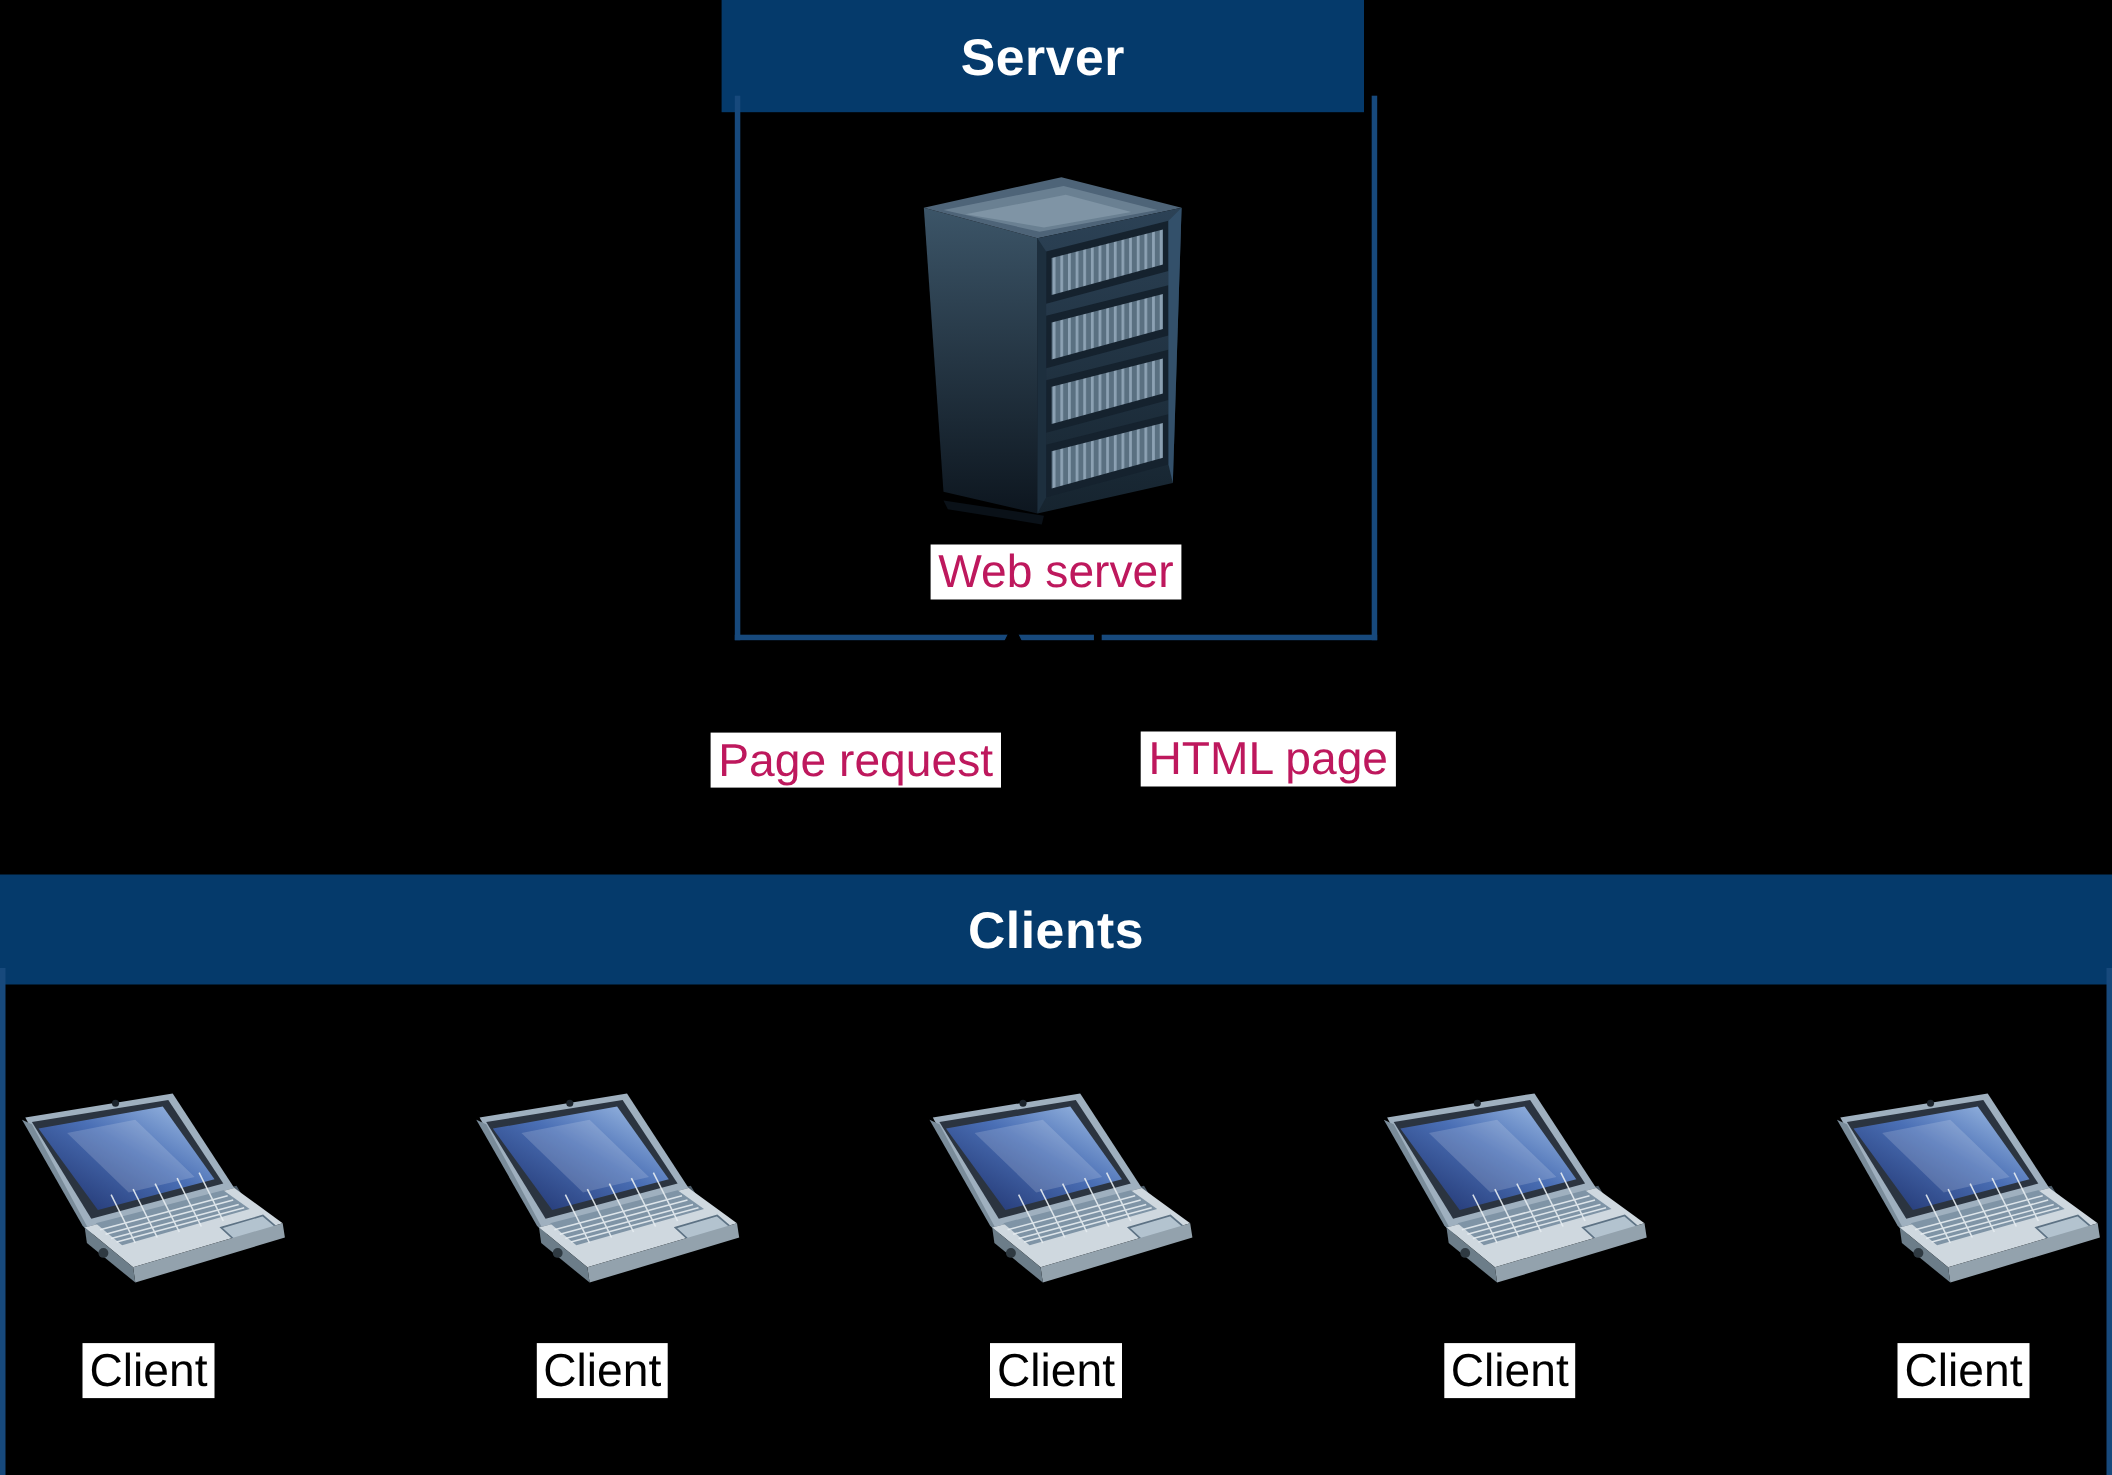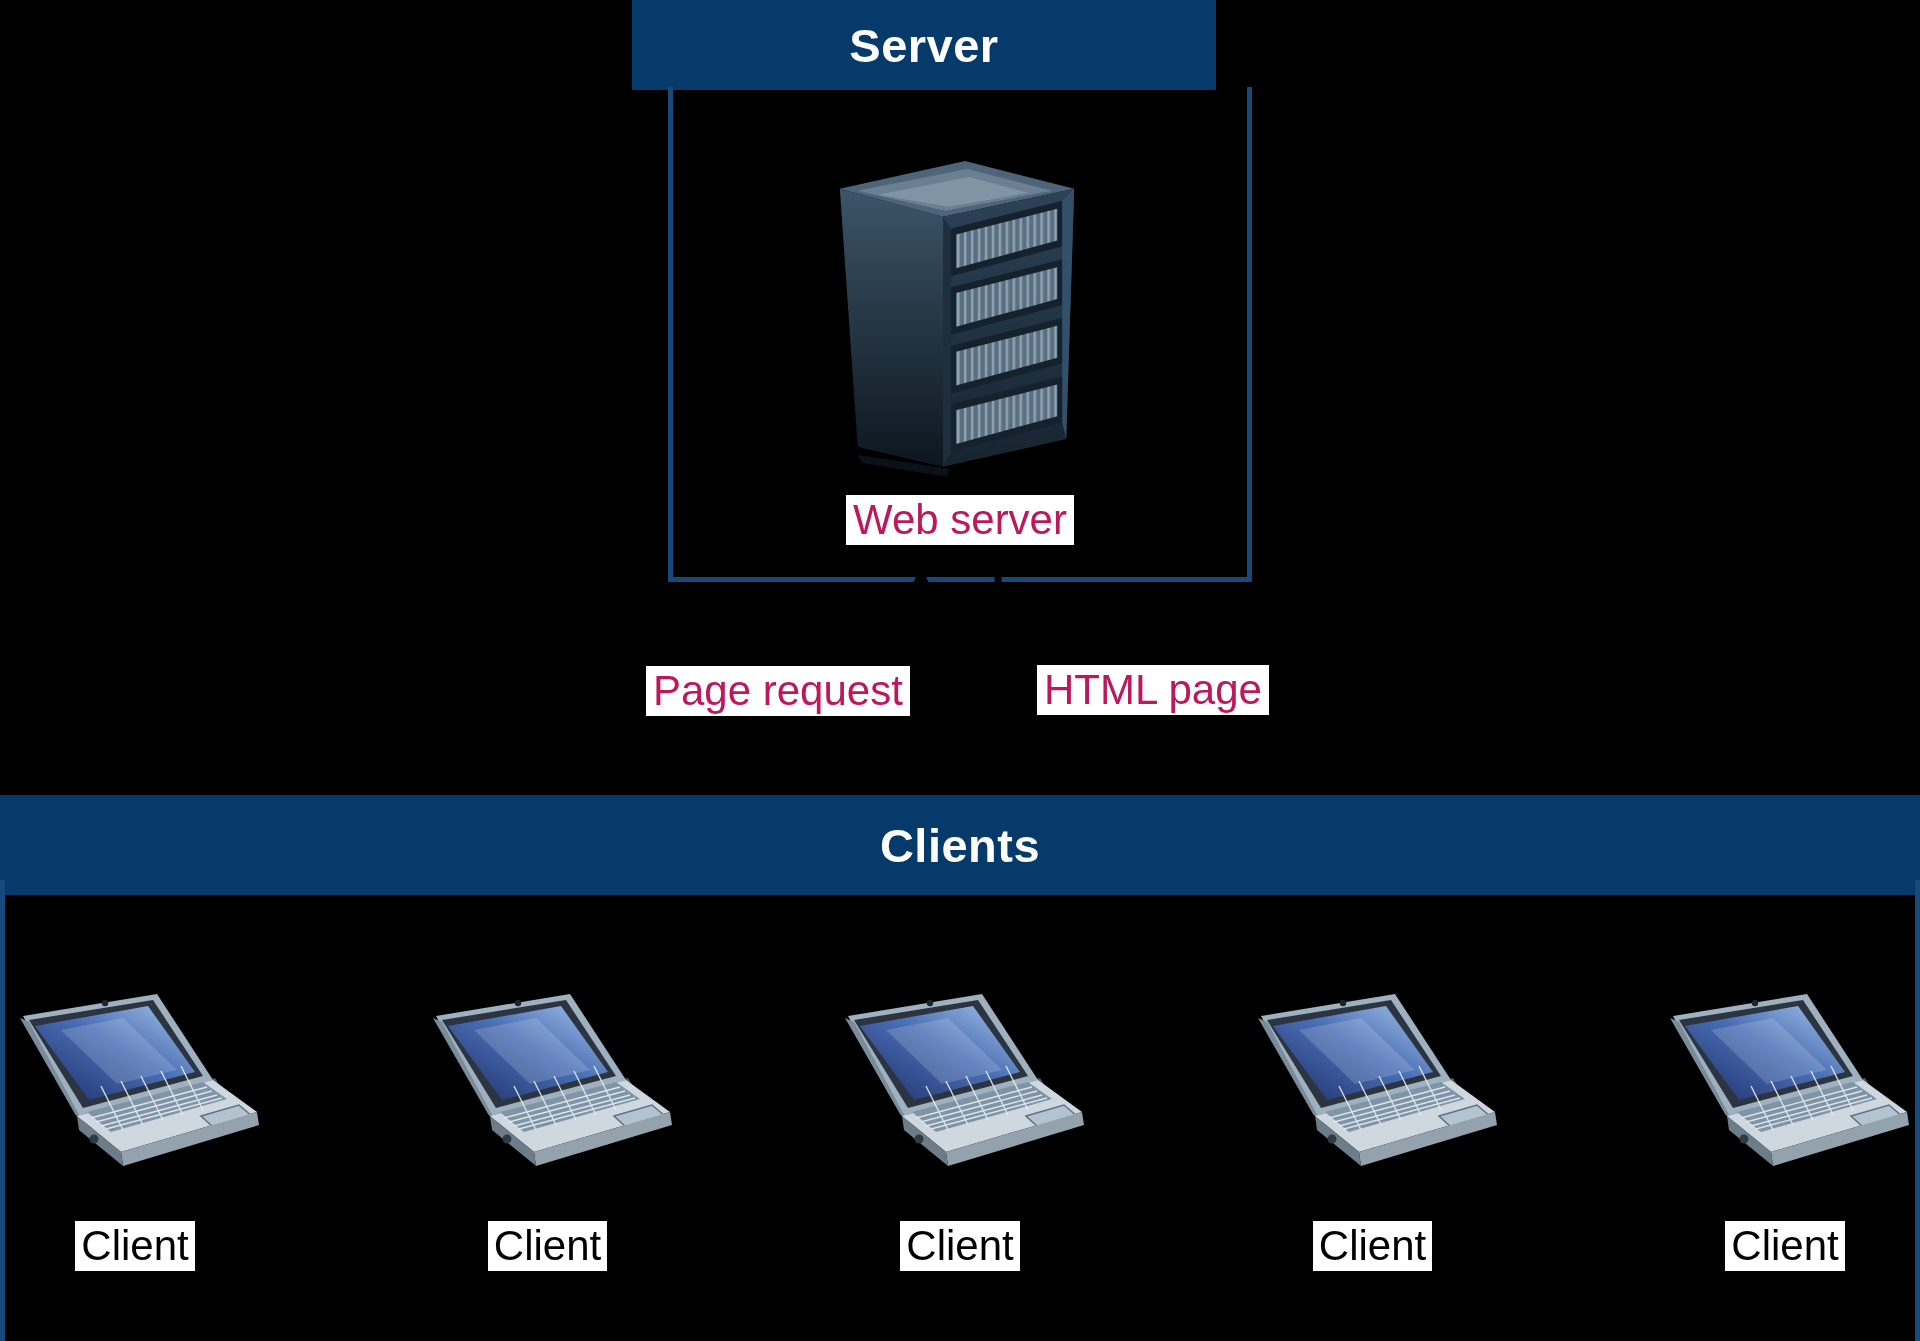--- a/index.html
+++ b/index.html
@@ -61,21 +61,21 @@
           <stop offset="0.55" stop-color="#4a6fb5"></stop>
           <stop offset="1" stop-color="#a9c6ea"></stop>
       </linearGradient>
       <pattern id="grille" width="7" height="12" patternUnits="userSpaceOnUse">
         <rect width="7" height="12" fill="#5a7081"></rect>
         <rect x="0" width="2.5" height="12" fill="#8da2b4"></rect>
       </pattern>
     </defs>
   </svg>
 
-  <div class="panel-header" style="left:632px;top:0;width:584px;height:90px;">
+  <div class="panel-header" style="left:656px;top:0;width:584px;height:102px;">
     <span>Server</span>
   </div>
   <div class="server-body"></div>
 
   <svg class="icon-server" viewBox="0 0 280 340">
     <polygon points="40,318 132,332 130,340 44,326" fill="#0a1118"></polygon>
     <polygon points="22,50 126,78 126,330 40,310" fill="url(#sideGrad)"></polygon>
     <polygon points="22,50 148,22 258,50 126,78" fill="#4e6478"></polygon>
     <polygon points="40,52 150,30 236,52 128,72" fill="#74899b" opacity="0.75"></polygon>
     <polygon points="60,56 152,38 212,54 132,68" fill="#93a7b8" opacity="0.5"></polygon>

